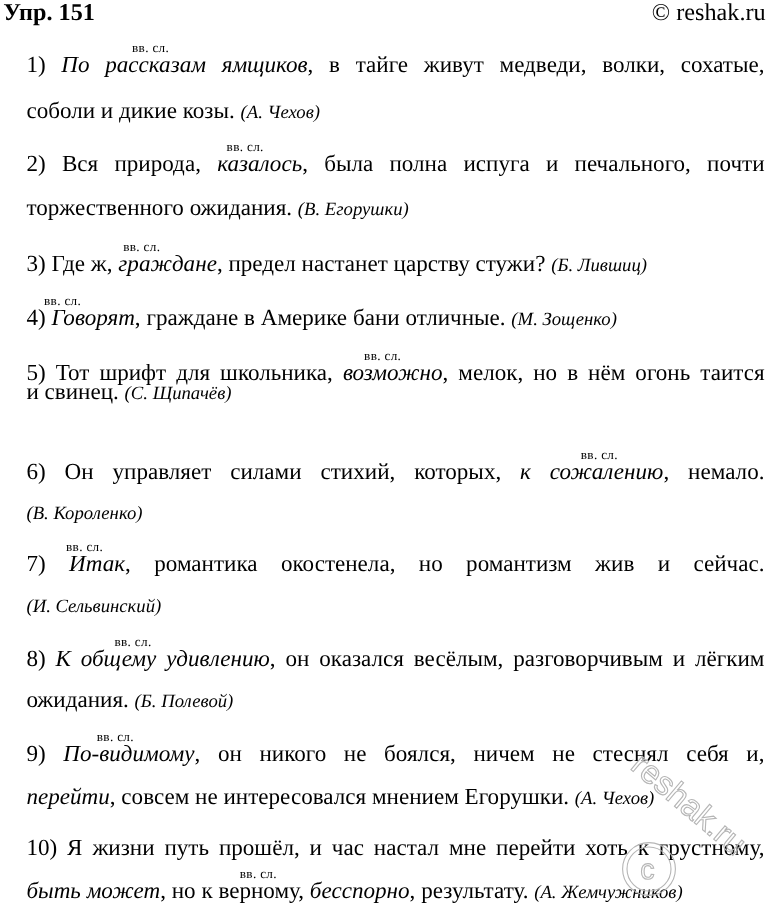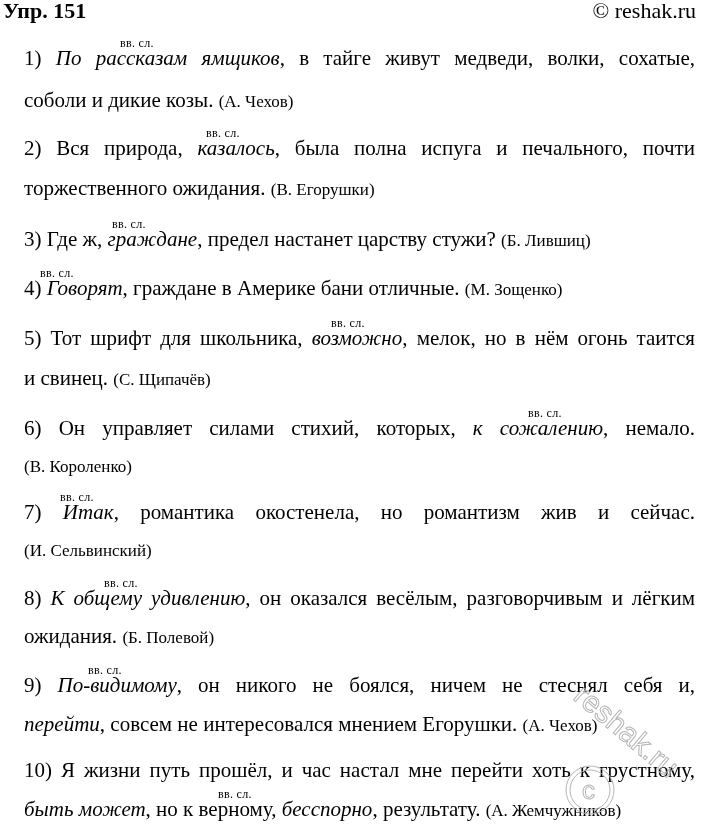--- a/index.html
+++ b/index.html
@@ -15,21 +15,21 @@
   .hdr-copy {
     position: absolute; right: 5px; top: -2px;
     font-size: 22px;
   }
   .line {
     position: absolute; left: 4px; right: 6px;
     font-size: 21px; line-height: 24px; white-space: nowrap; margin-left: 20px;
   }
   .just { text-align: justify; text-align-last: justify; }
   i { font-style: italic; }
-  .au { font-size: 17px; }
+  .au { font-style: italic; font-size: 17px; }
   .mark {
     position: absolute; font-size: 12px; letter-spacing: 0.3px;
     white-space: nowrap;
   }
   .wm {
     position: absolute; left: 520px; top: 685px; width: 200px; height: 150px;
     pointer-events: none;
   }
 </style>
 </head>
@@ -47,21 +47,21 @@
 <div class="line" style="top:176px"><span>торжественного ожидания. </span><span class="au">(В. Егорушки)</span></div>
 
 <div class="mark" style="left:112px;top:217px">вв. сл.</div>
 <div class="line" style="top:227px"><span>3)</span> <span>Где ж, </span><i>граждане</i><span>, предел настанет царству стужи? </span><span class="au">(Б. Лившиц)</span></div>
 
 <div class="mark" style="left:40px;top:266px">вв. сл.</div>
 <div class="line" style="top:276px"><span>4)</span> <i>Говорят</i><span>, граждане в Америке бани отличные. </span><span class="au">(М. Зощенко)</span></div>
 
 <div class="mark" style="left:331px;top:316px">вв. сл.</div>
 <div class="line just" style="top:326px"><span>5)</span> <span>Тот шрифт для школьника, </span><i>возможно</i><span>, мелок, но в нём огонь таится</span></div>
-<div class="line" style="top:366px"><span>и свинец. </span><span class="au">(С. Щипачёв)</span></div>
+<div class="line" style="top:344px"><span>и свинец. </span><span class="au">(С. Щипачёв)</span></div>
 
 <div class="mark" style="left:528px;top:406px">вв. сл.</div>
 <div class="line just" style="top:416px"><span>6)</span> <span>Он управляет силами стихий, которых, </span><i>к сожалению</i><span>, немало.</span></div>
 <div class="line" style="top:453px"><span class="au">(В. Короленко)</span></div>
 
 <div class="mark" style="left:60px;top:490px">вв. сл.</div>
 <div class="line just" style="top:500px"><span>7)</span> <i>Итак</i><span>, романтика окостенела, но романтизм жив и сейчас.</span></div>
 <div class="line" style="top:537px"><span class="au">(И. Сельвинский)</span></div>
 
 <div class="mark" style="left:104px;top:576px">вв. сл.</div>

